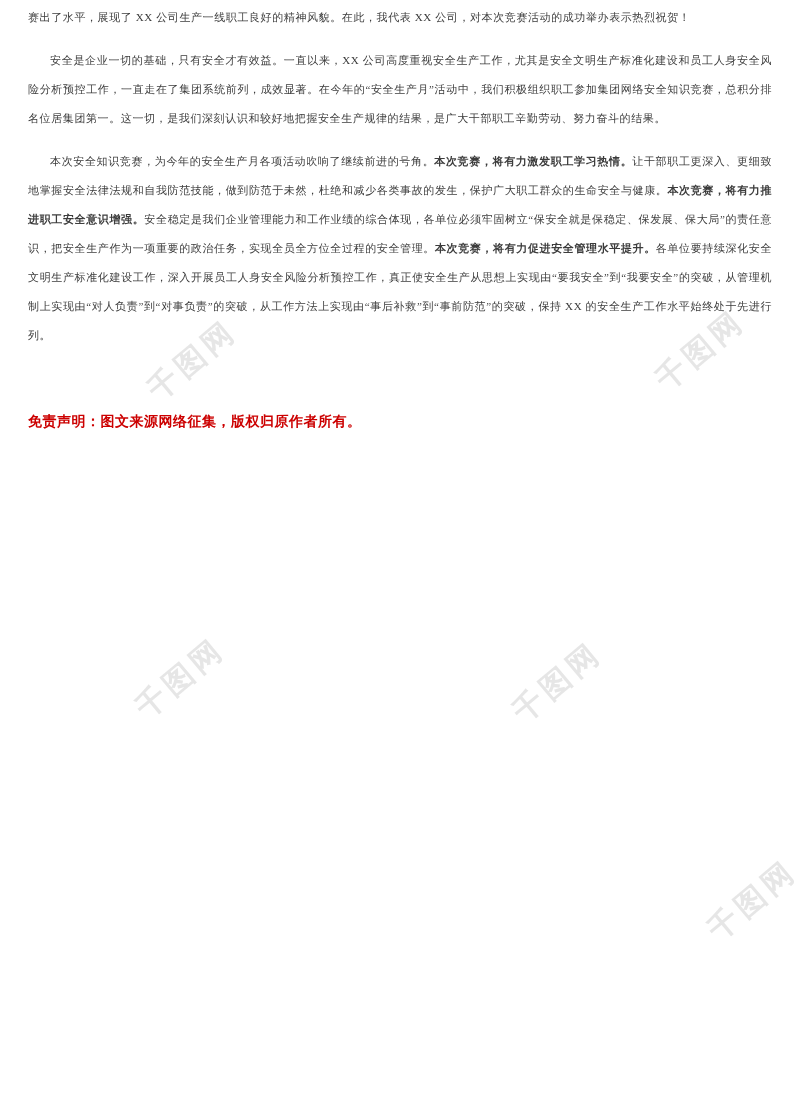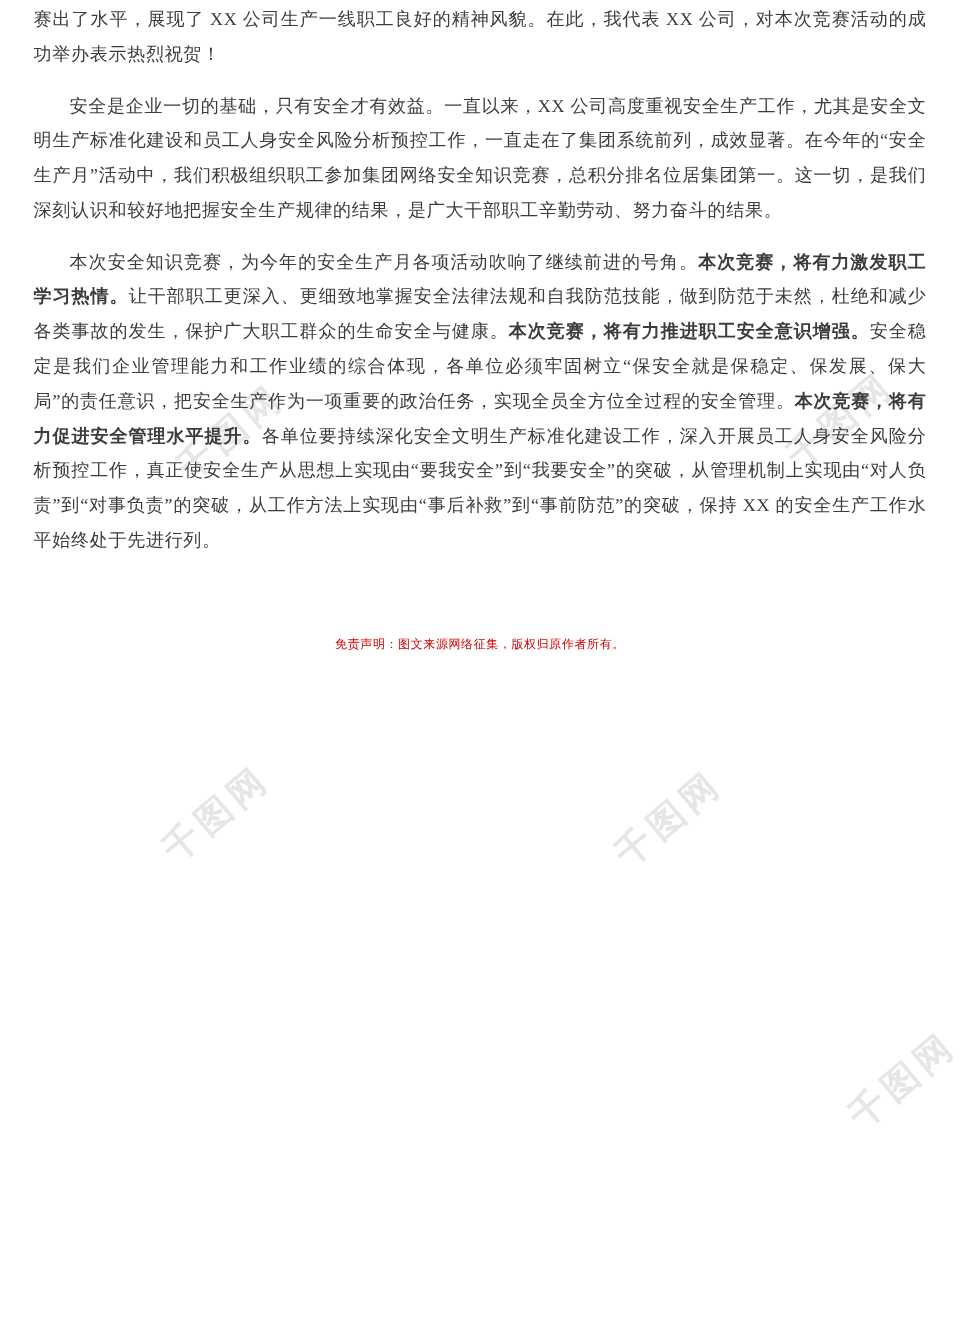--- a/index.html
+++ b/index.html
@@ -28,35 +28,35 @@
     white-space: nowrap;
     opacity: 0.9;
     font-family: "Liberation Sans", sans-serif;
   }
   .page {
     position: relative;
     z-index: 1;
     padding: 3px 28px 0 28px;
   }
   .para {
-    font-size: 15px;
+    font-size: 11px;
     line-height: 29px;
     text-align: justify;
     margin-bottom: 14px;
     letter-spacing: 0.6px;
   }
   .para.indent { text-indent: 2em; }
   .para.gap { margin-top: 76px; }
   .bold { font-weight: bold; }
   .disclaimer {
     margin-top: 58px;
-    font-weight: normal;
-    font-size: 10px;
+    font-weight: bold;
+    font-size: 14px;
     line-height: 27px;
-    text-align: center;
+    text-align: left;
     letter-spacing: 0.5px;
   }
 </style>
 </head>
 <body>
 
 <div class="watermark-layer">
     <div class="watermark" style="left: 140px; top: 340px; color: rgb(228, 228, 228);">千图网</div>
     <div class="watermark" style="left: 648px; top: 330px; color: rgb(228, 228, 228);">千图网</div>
     <div class="watermark" style="left: 128px; top: 658px; color: rgb(228, 228, 228);">千图网</div>

